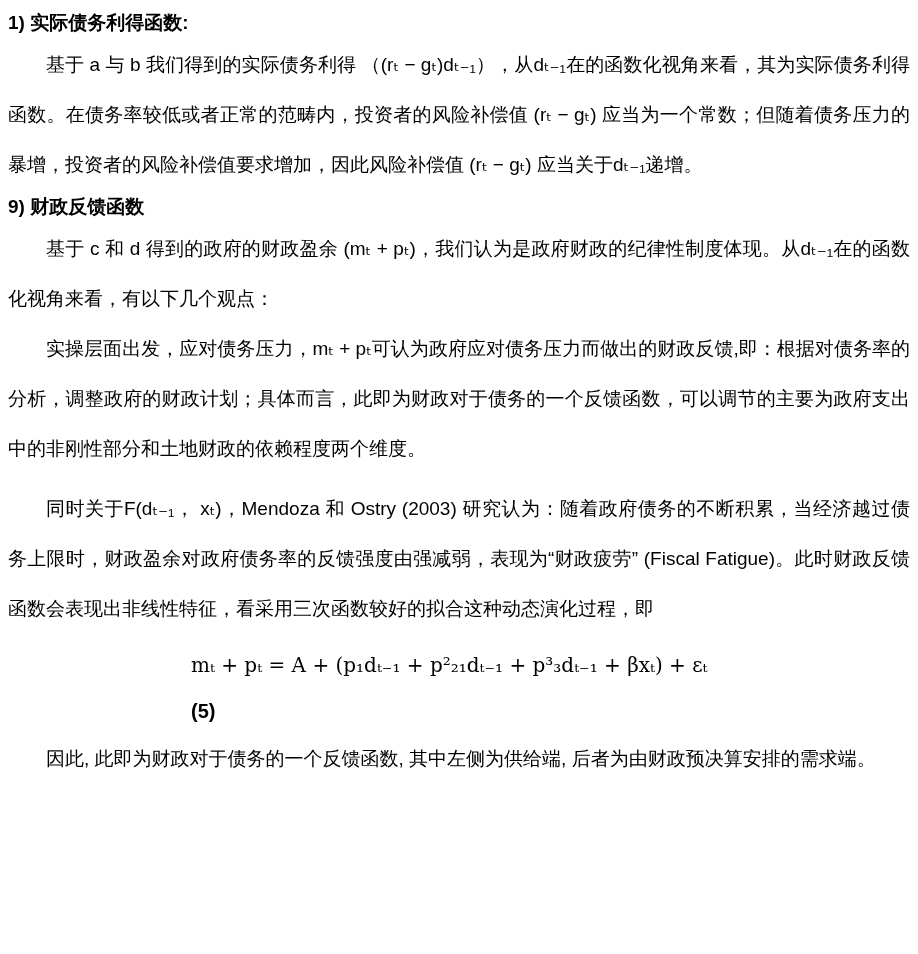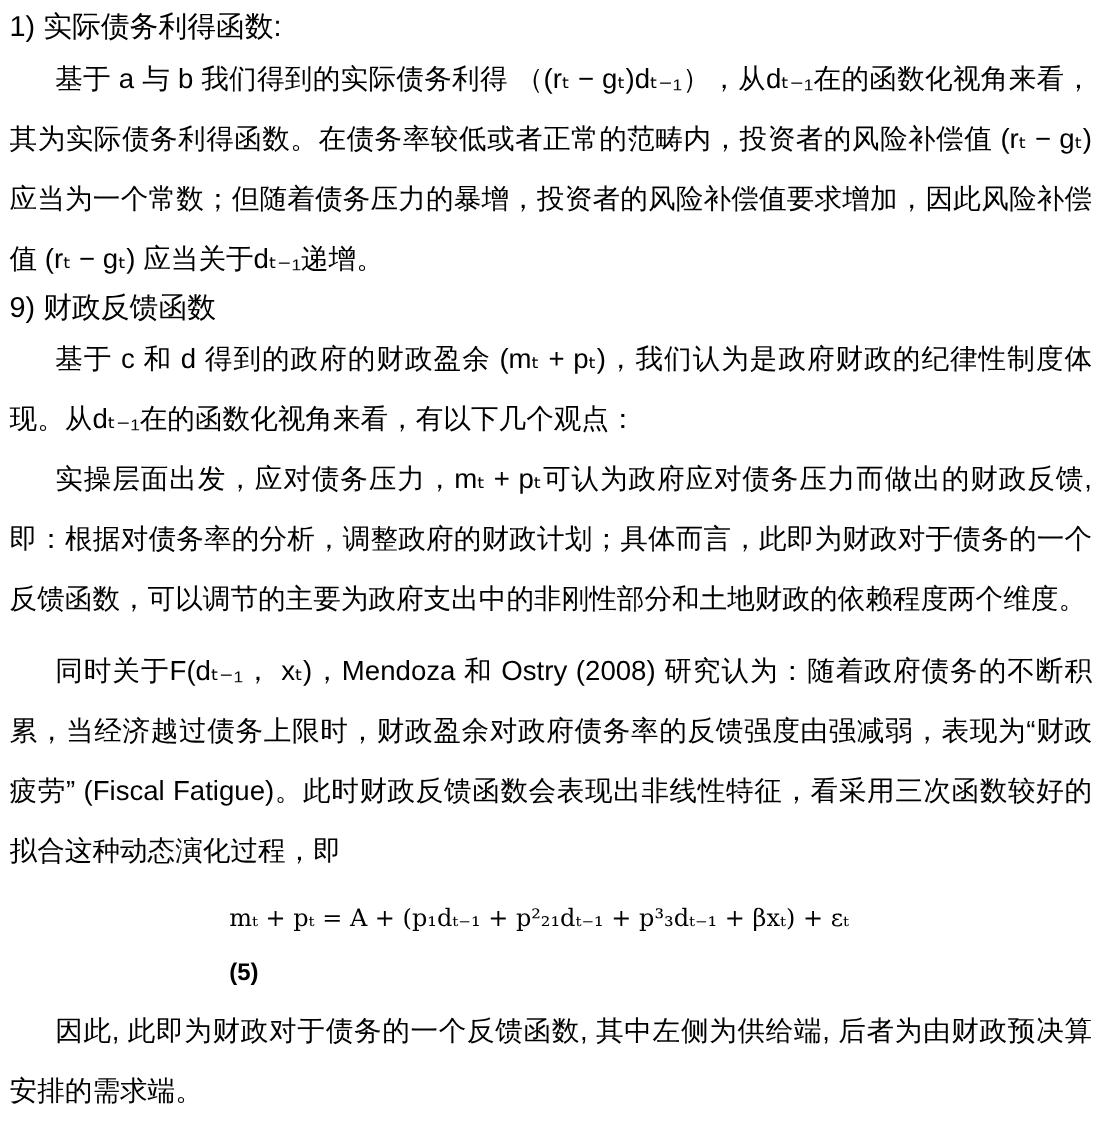--- a/index.html
+++ b/index.html
@@ -15,28 +15,28 @@
     overflow: hidden;
   }
   .page {
     box-sizing: border-box;
     width: 918px;
     height: 954px;
     padding: 6px 8px 0 8px;
     background: #ffffff;
   }
   .heading {
-    font-size: 24px;
-    font-weight: 400;
+    font-size: 19px;
+    font-weight: 700;
     line-height: 34px;
     white-space: nowrap;
   }
   .para {
     margin: 0;
-    font-size: 23px;
+    font-size: 19px;
     line-height: 50px;
     text-align: justify;
     text-indent: 38px;
     word-break: break-all;
   }
   .para.mt {
     margin-top: 10px;
   }
   .formula {
     display: flex;
@@ -72,21 +72,21 @@
   <p class="para">基于 a 与 b 我们得到的实际债务利得 （(rₜ − gₜ)dₜ₋₁），从dₜ₋₁在的函数化视角来看，其为实际债务利得函数。在债务率较低或者正常的范畴内，投资者的风险补偿值 (rₜ − gₜ) 应当为一个常数；但随着债务压力的暴增，投资者的风险补偿值要求增加，因此风险补偿值 (rₜ − gₜ) 应当关于dₜ₋₁递增。</p>
 
   <div class="heading">9) 财政反馈函数</div>
 
   <p class="para">基于 c 和 d 得到的政府的财政盈余 (mₜ + pₜ)，我们认为是政府财政的纪律性制度体现。从dₜ₋₁在的函数化视角来看，有以下几个观点：</p>
 
   <p class="para">实操层面出发，应对债务压力，mₜ + pₜ可认为政府应对债务压力而做出的财政反馈,即：根据对债务率的分析，调整政府的财政计划；具体而言，此即为财政对于债务的一个反馈函数，可以调节的主要为政府支出中的非刚性部分和土地财政的依赖程度两个维度。</p>
 
 
 
-  <p class="para mt">同时关于F(dₜ₋₁， xₜ)，Mendoza 和 Ostry (2008) 研究认为：随着政府债务的不断积累，当经济越过债务上限时，财政盈余对政府债务率的反馈强度由强减弱，表现为“财政疲劳” (Fiscal Fatigue)。此时财政反馈函数会表现出非线性特征，看采用三次函数较好的拟合这种动态演化过程，即</p>
+  <p class="para mt">同时关于F(dₜ₋₁， xₜ)，Mendoza 和 Ostry (2003) 研究认为：随着政府债务的不断积累，当经济越过债务上限时，财政盈余对政府债务率的反馈强度由强减弱，表现为“财政疲劳” (Fiscal Fatigue)。此时财政反馈函数会表现出非线性特征，看采用三次函数较好的拟合这种动态演化过程，即</p>
 
   <div class="formula formula-5">
     <span>mₜ + pₜ = A + (p₁dₜ₋₁ + p²₂₁dₜ₋₁ + p³₃dₜ₋₁ + βxₜ) + εₜ</span>
     <span class="eqlabel">(5)</span>
   </div>
 
   <p class="para">因此, 此即为财政对于债务的一个反馈函数, 其中左侧为供给端, 后者为由财政预决算安排的需求端。</p>
 
 </div>
 

